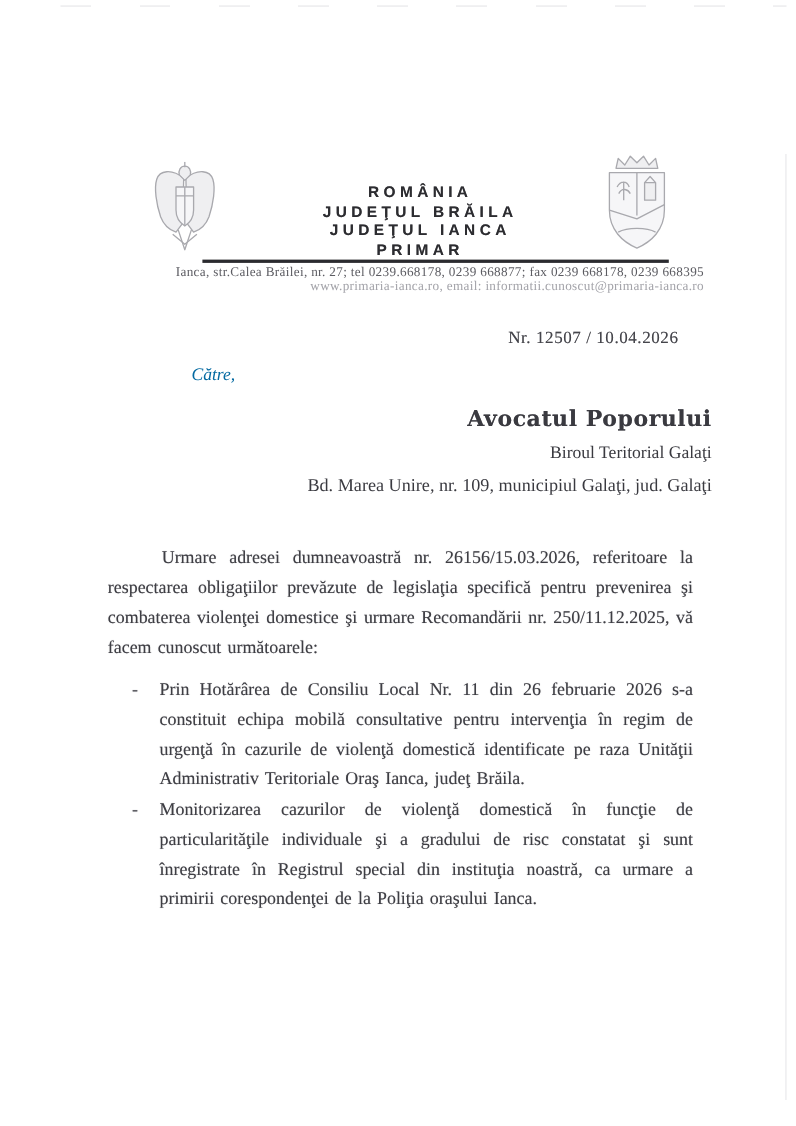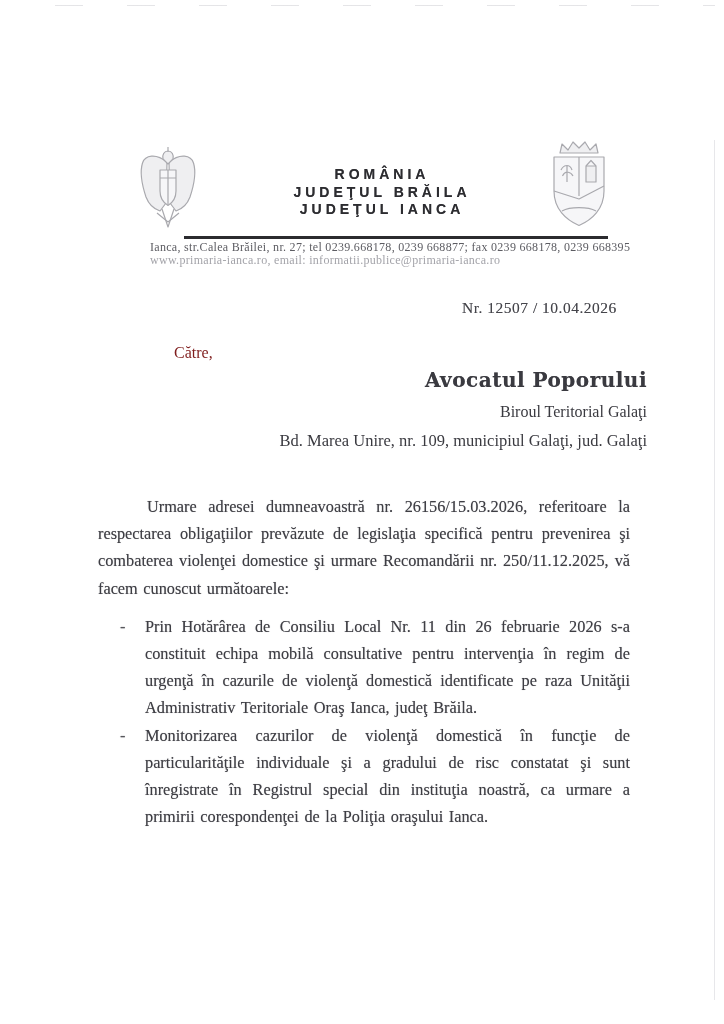--- a/index.html
+++ b/index.html
@@ -19,29 +19,29 @@
   .arms-left{left:136px;top:147px;width:64px;height:82px;}
   .arms-right{left:546px;top:139px;width:66px;height:90px;}
   .arms svg{width:100%;height:100%;}
   .head-text{
     position:absolute;left:212px;top:166px;width:340px;text-align:center;
     font-family:"Liberation Sans",sans-serif;font-weight:bold;color:#2c2c30;
     font-size:14px;line-height:17.5px;letter-spacing:4px;
     text-shadow:0 0 .6px rgba(44,44,48,.6);
   }
   .rule{position:absolute;left:184px;top:236px;width:424px;height:3px;background:#2b2b2f;}
-  .addr{position:absolute;left:150px;width:490px;text-align:left;font-size:12px;
+  .addr{position:absolute;left:150px;width:490px;text-align:right;font-size:12px;
     font-family:"Liberation Serif",serif;letter-spacing:.3px;}
   .addr1{top:240px;color:#5c5c62;}
   .addr2{top:253px;color:#a3a3a9;}
 
   
   .refnum{position:absolute;left:462px;top:299px;font-size:15.5px;color:#45454b;
     letter-spacing:.5px;text-shadow:0 0 .6px rgba(69,69,75,.5);}
-  .salutation{position:absolute;left:174px;top:344px;font-size:16px;color:#7f1d1d;}
+  .salutation{position:absolute;left:174px;top:332px;font-style:italic;font-size:16px;color:#0369a1;}
 
   
   .recipient{position:absolute;left:117px;top:368px;width:530px;text-align:right;color:#3a3a40;}
   .r-name{font-family:"DejaVu Serif",serif;font-weight:bold;font-size:20px;letter-spacing:.5px;
     margin:0 0 11px 0;text-shadow:0 0 .6px rgba(58,58,64,.6);}
   .r-office{font-size:16px;margin:0 0 10px 0;}
   .r-addr{font-size:16.5px;margin:0;}
 
   
   .body-text{
@@ -76,40 +76,41 @@
           <path d="M26 62 L32 80 L38 62" fill="none"></path>
           <path d="M21 66 L32 75 L43 66" fill="none"></path>
         </g>
       </svg>
     </div>
 
     <div class="head-text">
       <div>ROMÂNIA</div>
       <div>JUDEŢUL BRĂILA</div>
       <div>JUDEŢUL IANCA</div>
+      <div>PRIMAR</div>
     </div>
 
     <div class="arms arms-right">
       <svg viewBox="0 0 66 90" xmlns="http://www.w3.org/2000/svg">
         <g fill="none" stroke="#a9a9ae" stroke-width="1.2" stroke-linejoin="round">
           <path d="M14 14 L16 5 L22 11 L27 3 L33 9 L39 3 L44 11 L50 5 L52 14 Z" fill="#efeff1"></path>
           <path d="M8 18 H58 V52 C58 70 46 81 33 86.5 C20 81 8 70 8 52 Z" fill="#f6f6f8"></path>
           <line x1="33" y1="18" x2="33" y2="57"></line>
           <path d="M8 52 L33 60 L58 47"></path>
           <path d="M15 31 C18 25 24 25 26 31 M16.5 37 C19.5 31 25 33 27 37 M21 26 L21 43"></path>
           <rect x="40" y="27" width="10" height="16" fill="#efeff1"></rect>
           <path d="M40 27 L45 21.5 L50 27"></path>
           <path d="M16 72 C24 67.5 42 67.5 50 72"></path>
         </g>
       </svg>
     </div>
 
     <div class="rule"></div>
     <div class="addr addr1">Ianca, str.Calea Brăilei, nr. 27; tel 0239.668178, 0239 668877; fax 0239 668178, 0239 668395</div>
-    <div class="addr addr2">www.primaria-ianca.ro, email: informatii.publice@primaria-ianca.ro</div>
+    <div class="addr addr2">www.primaria-ianca.ro, email: informatii.cunoscut@primaria-ianca.ro</div>
   </header>
 
   <div class="refnum">Nr. 12507 / 10.04.2026</div>
 
   <div class="salutation">Către,</div>
 
   <div class="recipient">
     <p class="r-name">Avocatul Poporului</p>
     <p class="r-office">Biroul Teritorial Galaţi</p>
     <p class="r-addr">Bd. Marea Unire, nr. 109, municipiul Galaţi, jud. Galaţi</p>

